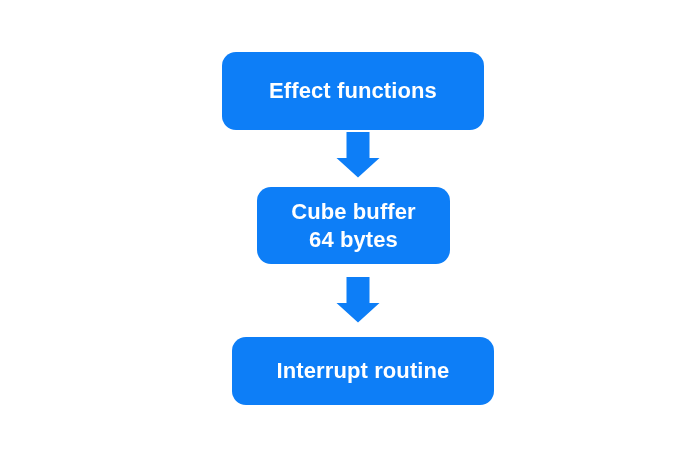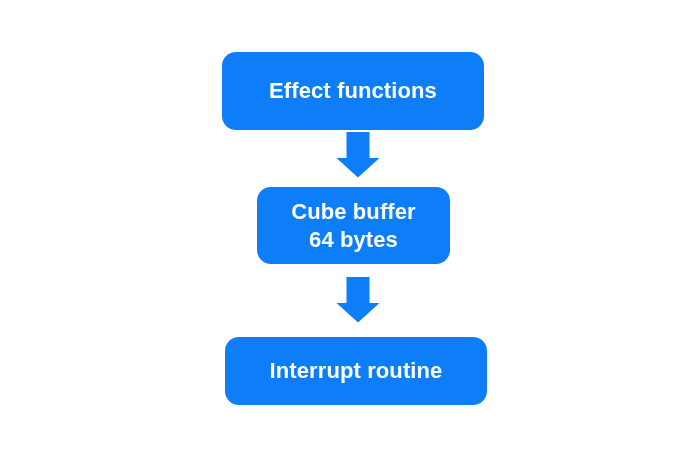--- a/index.html
+++ b/index.html
@@ -48,21 +48,21 @@
   }
   
   #node-cube-buffer {
     left: 241px;
     top: 187px;
     width: 193px;
     height: 77px;
   }
   
   #node-interrupt-routine {
-    left: 209px;
+    left: 216px;
     top: 337px;
     width: 262px;
     height: 68px;
   }
 
   .arrow {
     position: absolute;
     width: 44px;
     height: 46px;
     left: 320px;

